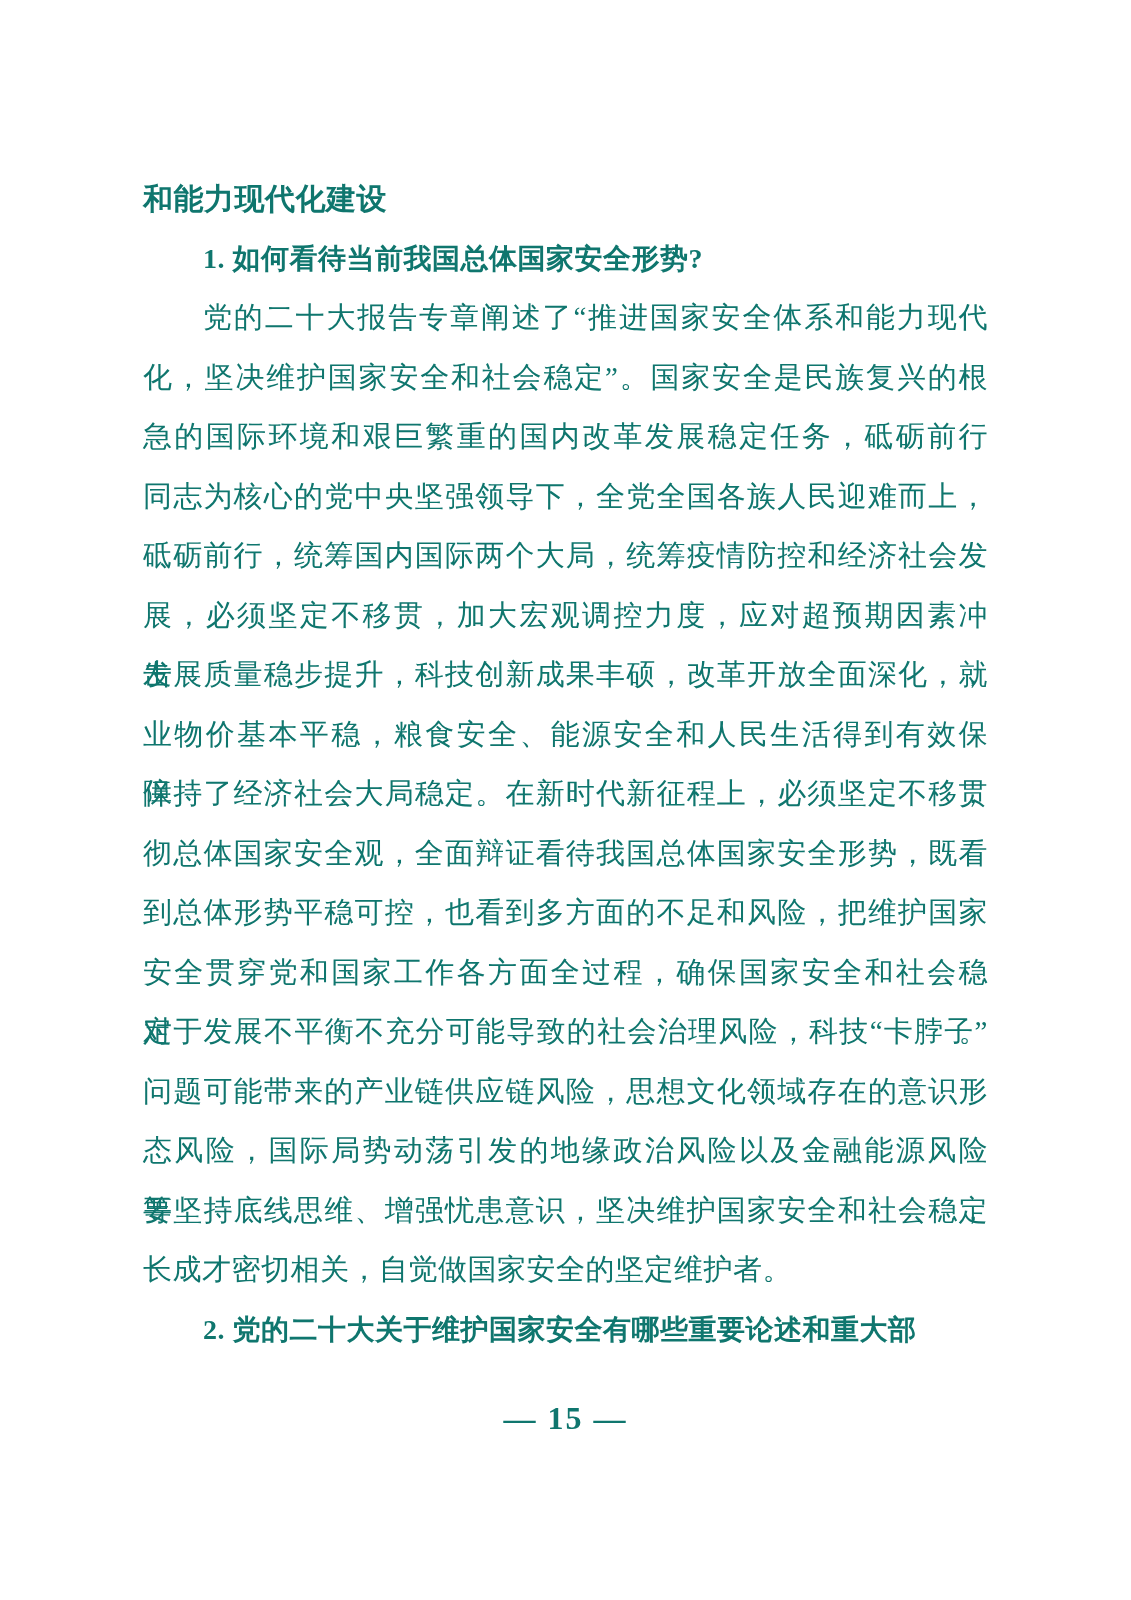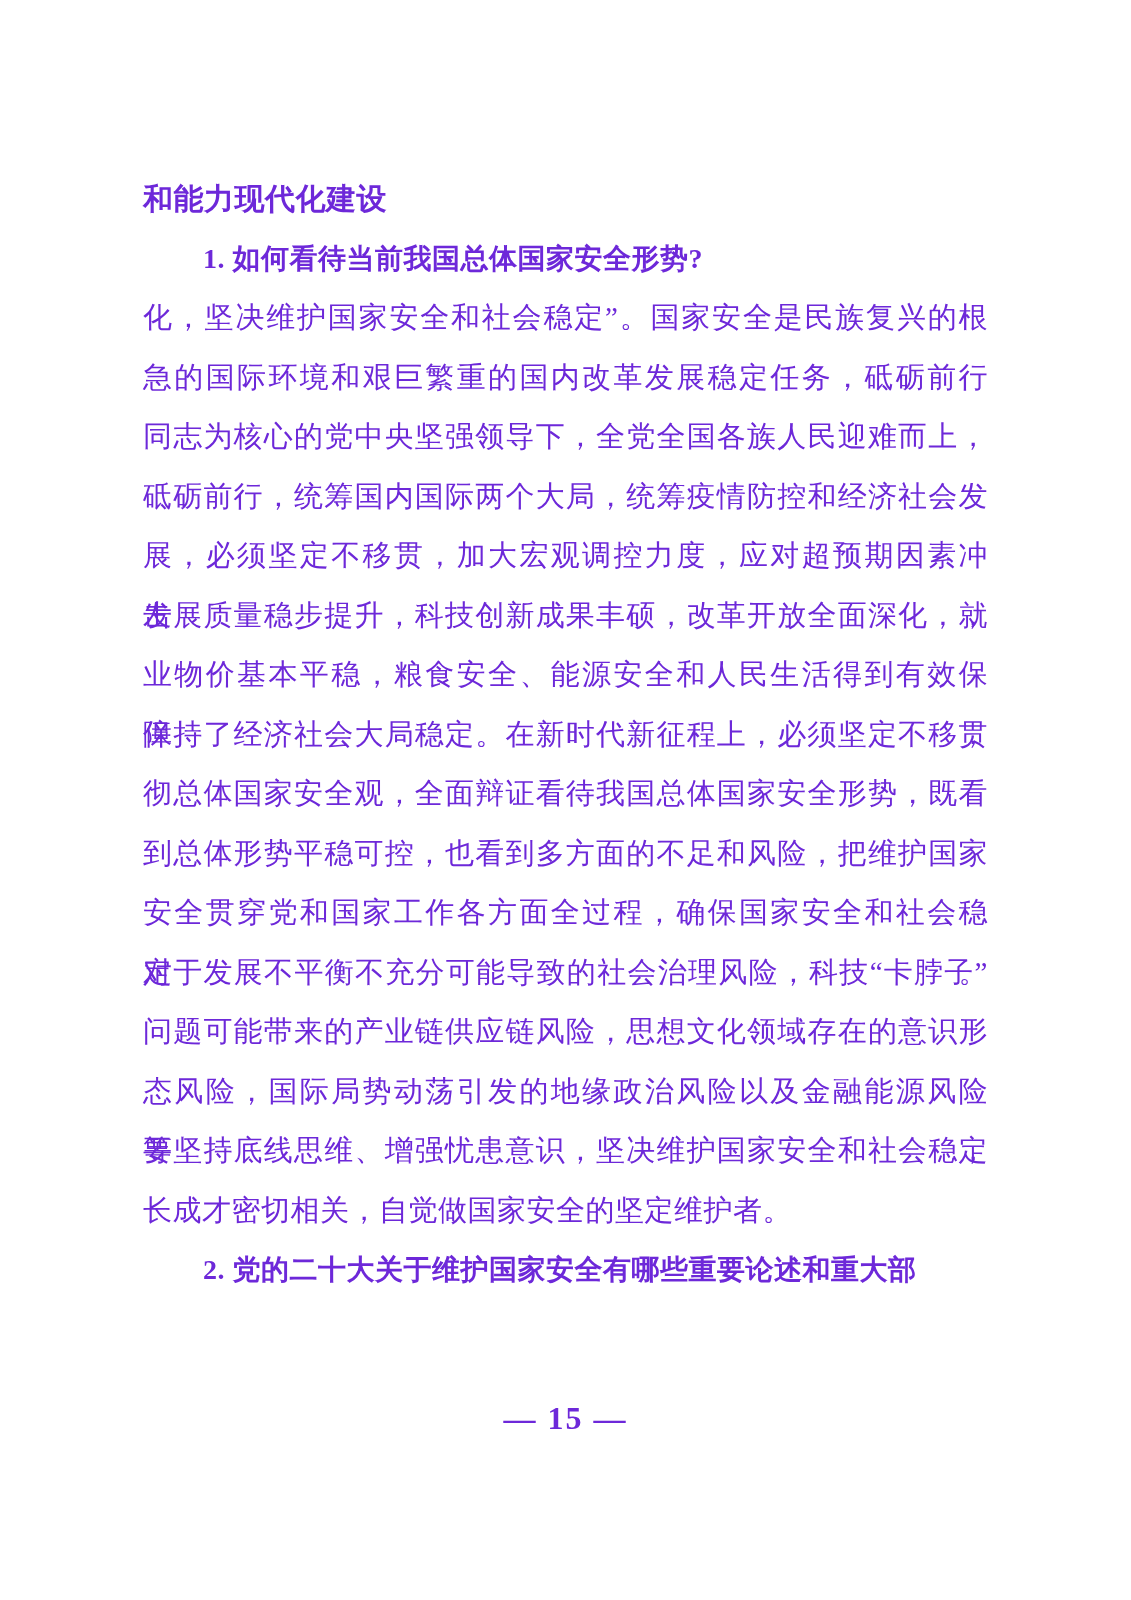--- a/index.html
+++ b/index.html
@@ -6,21 +6,21 @@
     margin: 0;
     padding: 0;
     background: #ffffff;
   }
   .page {
     position: relative;
     width: 1131px;
     height: 1600px;
     background: #ffffff;
     overflow: hidden;
-    color: #6d28d9;
+    color: #0f766e;
     font-family: "Liberation Serif", serif;
   }
   .textblock {
     position: absolute;
     left: 143px;
     top: 169px;
     width: 845px;
   }
   .line {
     font-size: 29px;
@@ -64,20 +64,21 @@
     letter-spacing: 2px;
   }
 </style>
 </head>
 <body>
 
 <div class="page">
   <div class="textblock">
     <div class="line heading-sans">和能力现代化建设</div>
     <div class="line q">1. 如何看待当前我国总体国家安全形势?</div>
+    <div class="line body-line indent">党的二十大报告专章阐述了“推进国家安全体系和能力现代</div>
     <div class="line body-line">化，坚决维护国家安全和社会稳定”。国家安全是民族复兴的根</div>
     <div class="line body-line">急的国际环境和艰巨繁重的国内改革发展稳定任务，砥砺前行</div>
     <div class="line body-line">同志为核心的党中央坚强领导下，全党全国各族人民迎难而上，</div>
     <div class="line body-line">砥砺前行，统筹国内国际两个大局，统筹疫情防控和经济社会发</div>
     <div class="line body-line">展，必须坚定不移贯，加大宏观调控力度，应对超预期因素冲击，</div>
     <div class="line body-line">发展质量稳步提升，科技创新成果丰硕，改革开放全面深化，就</div>
     <div class="line body-line">业物价基本平稳，粮食安全、能源安全和人民生活得到有效保障，</div>
     <div class="line body-line">保持了经济社会大局稳定。在新时代新征程上，必须坚定不移贯</div>
     <div class="line body-line">彻总体国家安全观，全面辩证看待我国总体国家安全形势，既看</div>
     <div class="line body-line">到总体形势平稳可控，也看到多方面的不足和风险，把维护国家</div>

